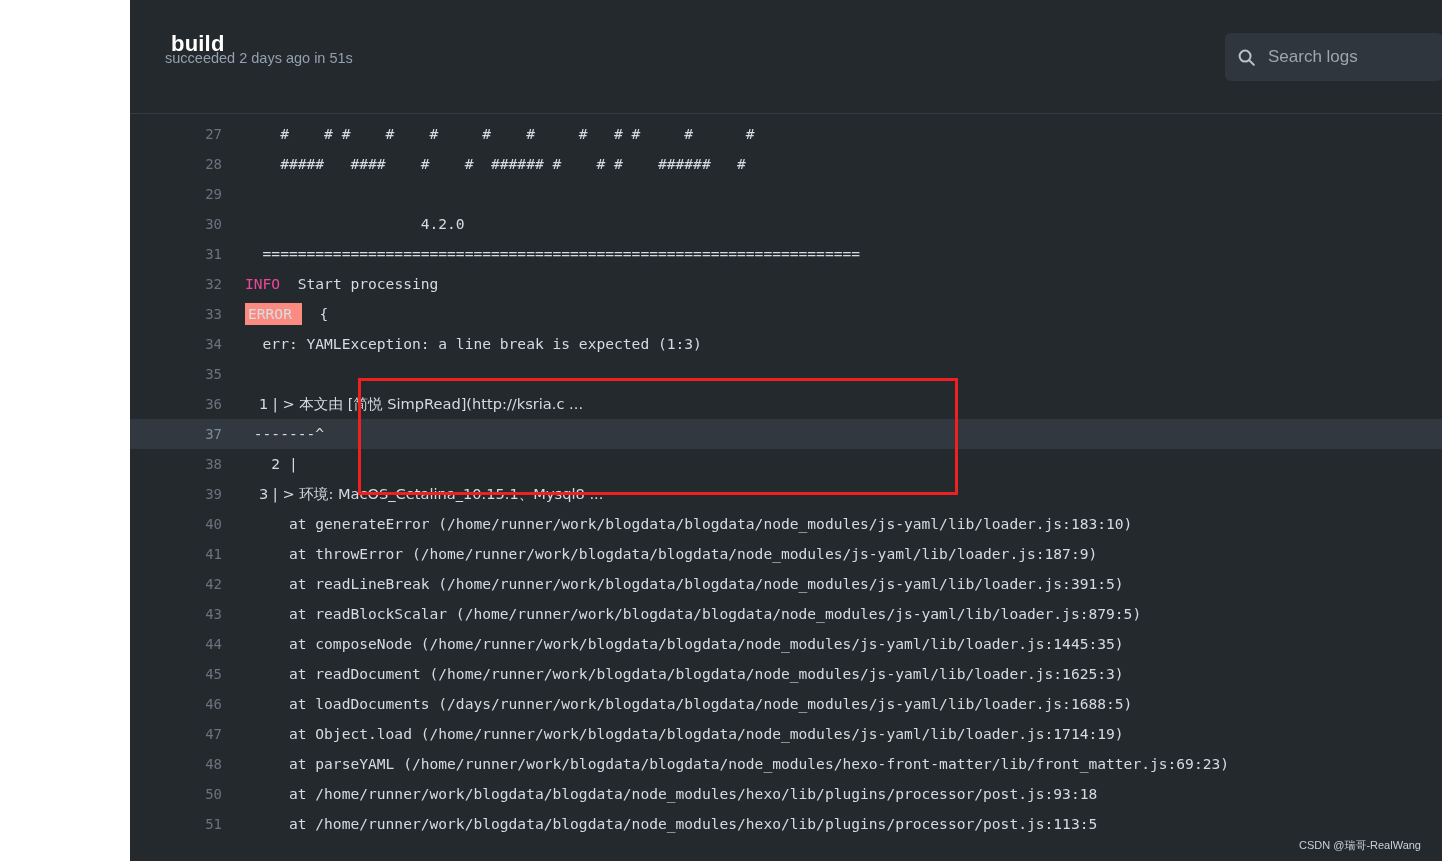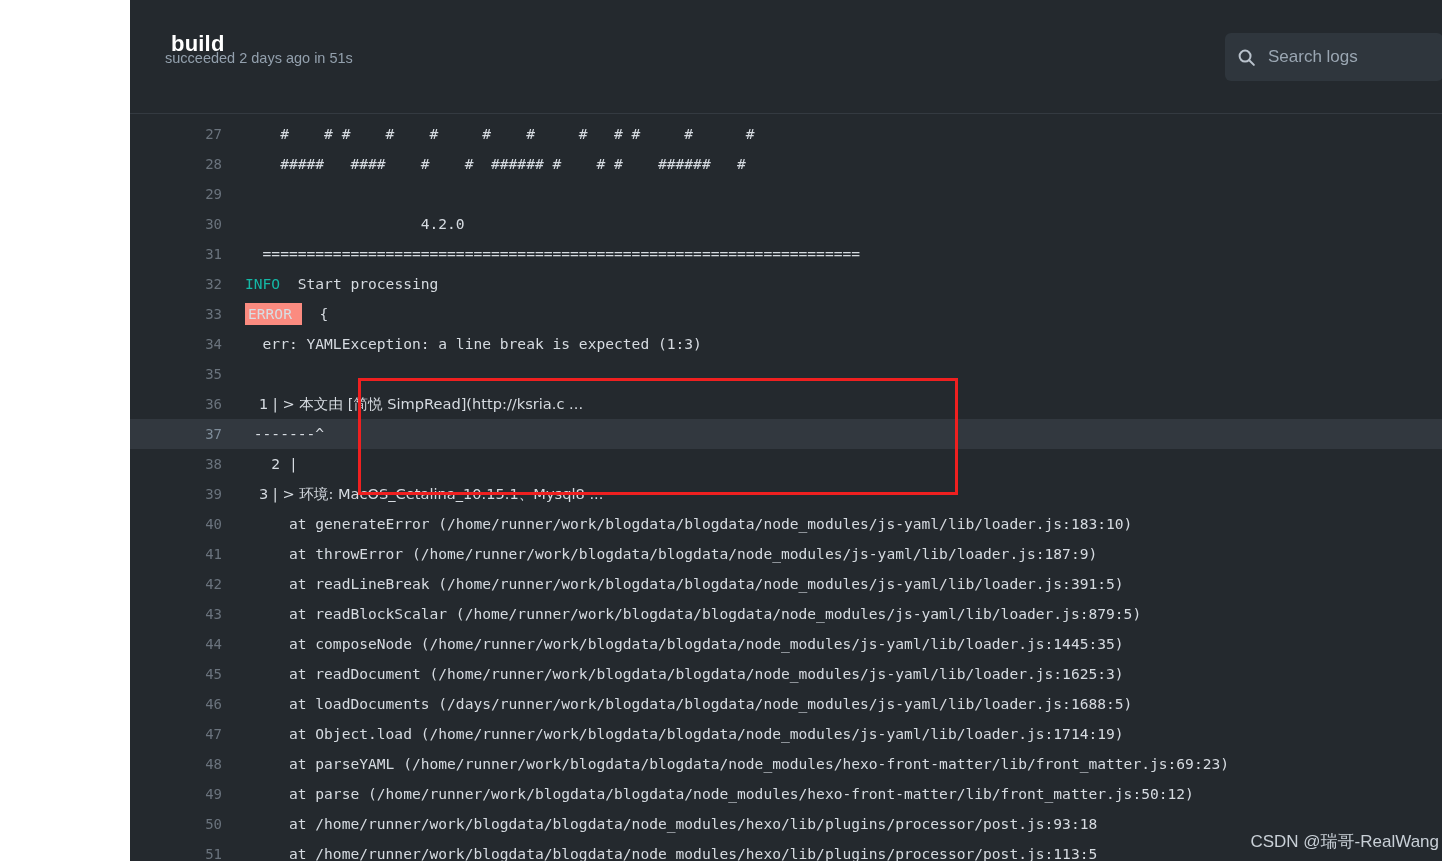--- a/index.html
+++ b/index.html
@@ -111,21 +111,21 @@
     font-size: 14px;
     -webkit-user-select: none;
     user-select: none;
     vertical-align: top;
   }
   .content {
     display: inline-block;
     padding-left: 23px;
     vertical-align: top;
   }
-  .tok-info { color: #14b8a6; }
+  .tok-info { color: #ec4899; }
   .tok-error {
     background: #fb8b80;
     color: #d7dde3;
     padding: 2px 10px 3px 3px;
   }
   .cjk { font-family: "DejaVu Sans", sans-serif; }
 
   
   .red-box {
     position: absolute;
@@ -134,23 +134,23 @@
     width: 600px;
     height: 117px;
     border: 3px solid #ef2020;
     box-sizing: border-box;
     pointer-events: none;
     z-index: 5;
   }
   
   .watermark {
     position: absolute;
-    right: 3px;
+    right: 21px;
     bottom: 8px;
-    font-size: 17px;
+    font-size: 11px;
     color: #c9d0d7;
     font-family: "Liberation Sans", sans-serif;
     z-index: 6;
     white-space: nowrap;
   }
 </style>
 </head>
 <body>
 
 <div id="app">
@@ -188,21 +188,20 @@
         <div class="log-line"><span class="ln">39</span><span class="content"><span class="cjk">   3 | &gt; 环境: MacOS_Cetalina_10.15.1、Mysql8 ...</span></span></div>
         <div class="log-line"><span class="ln">40</span><span class="content"><span>     at generateError (/home/runner/work/blogdata/blogdata/node_modules/js-yaml/lib/loader.js:183:10)</span></span></div>
         <div class="log-line"><span class="ln">41</span><span class="content"><span>     at throwError (/home/runner/work/blogdata/blogdata/node_modules/js-yaml/lib/loader.js:187:9)</span></span></div>
         <div class="log-line"><span class="ln">42</span><span class="content"><span>     at readLineBreak (/home/runner/work/blogdata/blogdata/node_modules/js-yaml/lib/loader.js:391:5)</span></span></div>
         <div class="log-line"><span class="ln">43</span><span class="content"><span>     at readBlockScalar (/home/runner/work/blogdata/blogdata/node_modules/js-yaml/lib/loader.js:879:5)</span></span></div>
         <div class="log-line"><span class="ln">44</span><span class="content"><span>     at composeNode (/home/runner/work/blogdata/blogdata/node_modules/js-yaml/lib/loader.js:1445:35)</span></span></div>
         <div class="log-line"><span class="ln">45</span><span class="content"><span>     at readDocument (/home/runner/work/blogdata/blogdata/node_modules/js-yaml/lib/loader.js:1625:3)</span></span></div>
         <div class="log-line"><span class="ln">46</span><span class="content"><span>     at loadDocuments (/days/runner/work/blogdata/blogdata/node_modules/js-yaml/lib/loader.js:1688:5)</span></span></div>
         <div class="log-line"><span class="ln">47</span><span class="content"><span>     at Object.load (/home/runner/work/blogdata/blogdata/node_modules/js-yaml/lib/loader.js:1714:19)</span></span></div>
         <div class="log-line"><span class="ln">48</span><span class="content"><span>     at parseYAML (/home/runner/work/blogdata/blogdata/node_modules/hexo-front-matter/lib/front_matter.js:69:23)</span></span></div>
-        <div class="log-line"><span class="ln">49</span><span class="content"><span>     at parse (/home/runner/work/blogdata/blogdata/node_modules/hexo-front-matter/lib/front_matter.js:50:12)</span></span></div>
         <div class="log-line"><span class="ln">50</span><span class="content"><span>     at /home/runner/work/blogdata/blogdata/node_modules/hexo/lib/plugins/processor/post.js:93:18</span></span></div>
         <div class="log-line"><span class="ln">51</span><span class="content"><span>     at /home/runner/work/blogdata/blogdata/node_modules/hexo/lib/plugins/processor/post.js:113:5</span></span></div>
       </div>
 
     <div class="red-box"></div>
   </div>
 
   <div class="watermark">CSDN @瑞哥-RealWang</div>
 </div>
 

